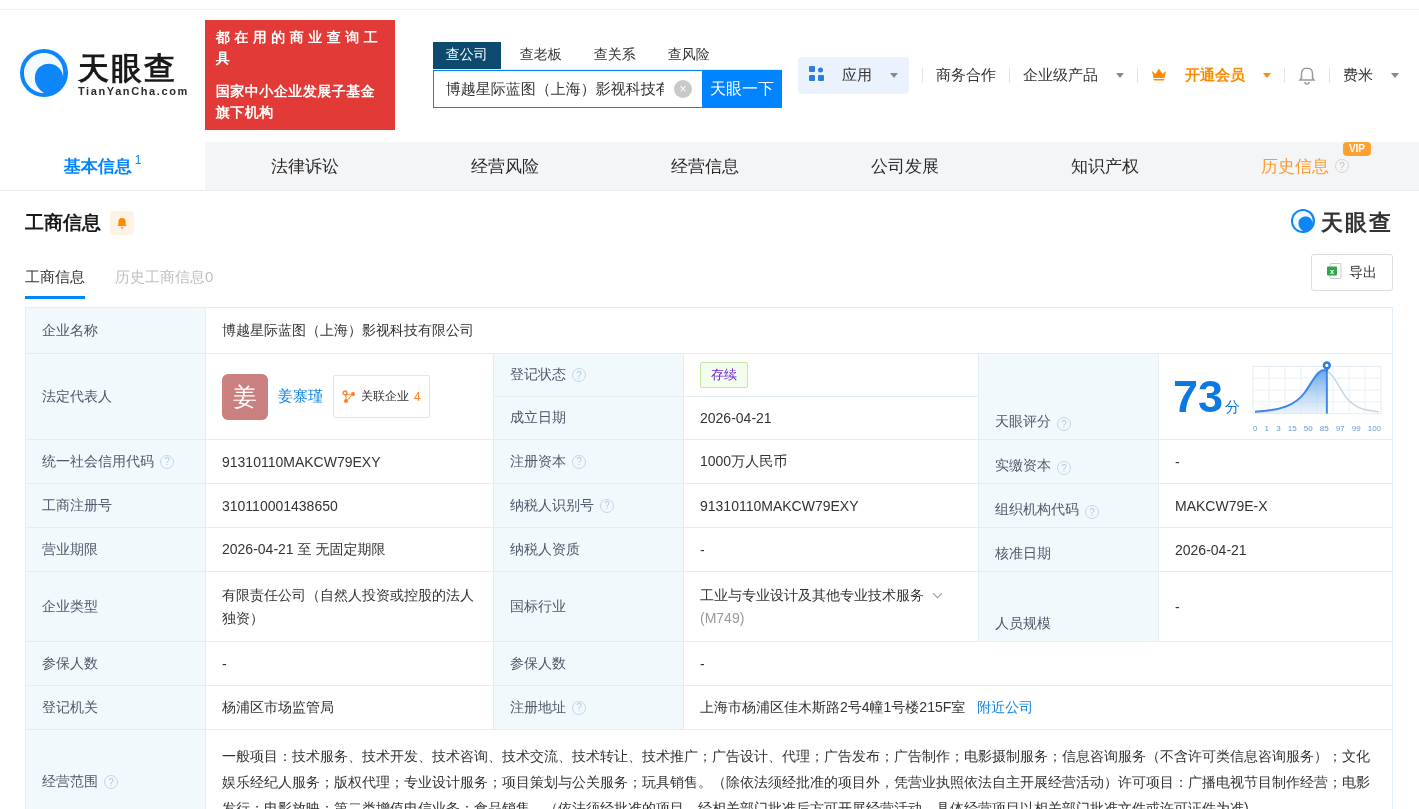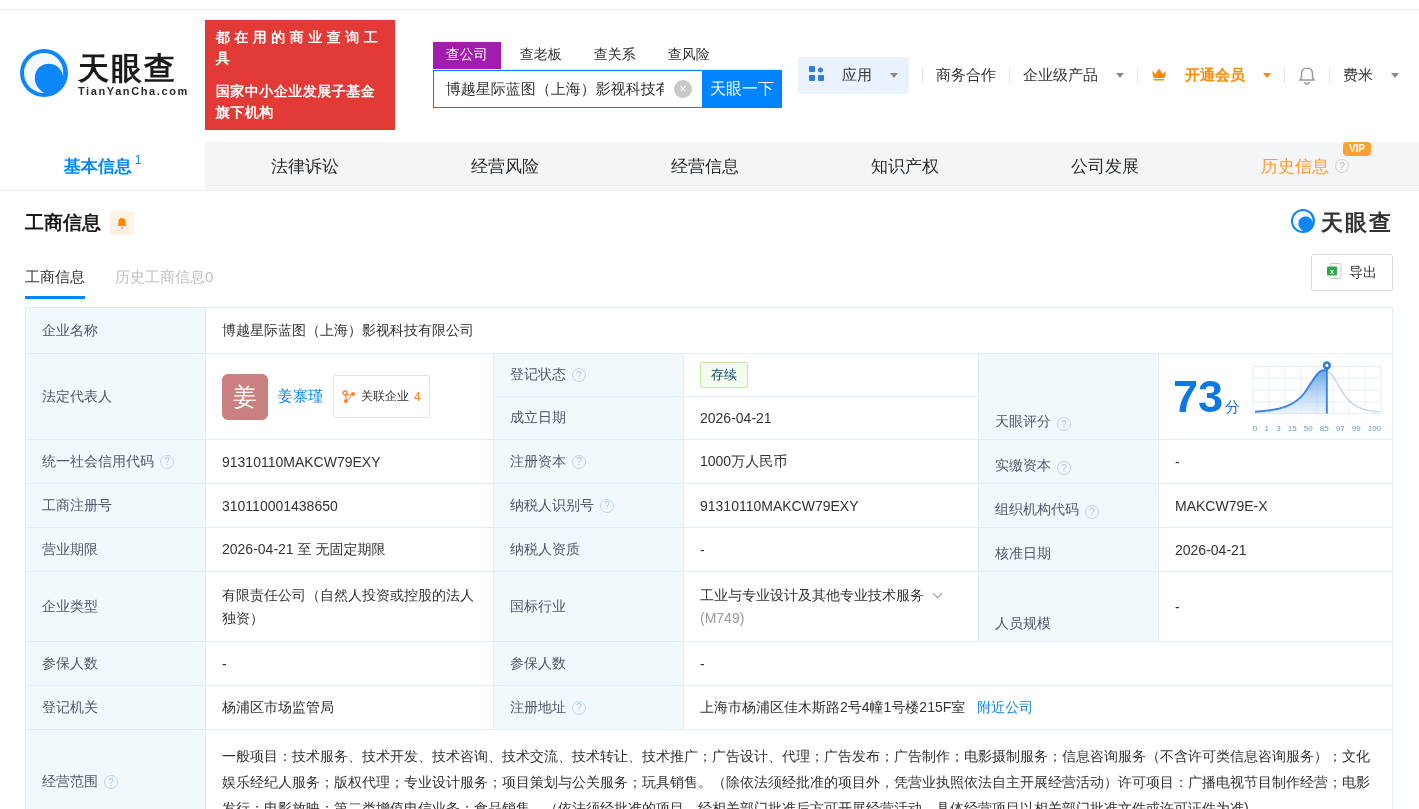--- a/index.html
+++ b/index.html
@@ -15,21 +15,21 @@
   .logo { display: flex; align-items: center; gap: 8px; cursor: pointer; }
   .logo-text .brand { font-size: 31px; font-weight: bold; color: #1a1a1a; letter-spacing: 2px; line-height: 32px; }
   .logo-text .domain { font-size: 11px; color: #2b2b2b; font-weight: bold; letter-spacing: 1.6px; }
   .banner { background: #e23a36; color: #fff; padding: 7px 11px; font-size: 14px; font-weight: bold; line-height: 21px; }
   .banner .l1 { letter-spacing: 4.5px; }
   .banner .l2 { letter-spacing: 0.5px; margin-top: 12px; }
 
   .search-block { display: flex; flex-direction: column; width: 452px; margin-left: 22px; }
   .search-tabs { display: flex; font-size: 14px; border-bottom: 1px solid #ebebeb; }
   .search-tab { padding: 4px 13px 5px; margin-right: 6px; color: #333; cursor: pointer; }
-  .search-tab.active { background: #a21caf; color: #fff; }
+  .search-tab.active { background: #0c4a6e; color: #fff; }
   .search-row { display: flex; height: 38px; margin-top: 0; }
   .search-input-wrap { position: relative; flex: 1; }
   .search-input-wrap input {
     width: 100%; height: 38px; border: 1px solid #0084ff; border-right: none;
     padding: 0 38px 0 12px; font-size: 15px; color: #333; outline: none;
     font-family: inherit;
   }
   .clear-btn { position: absolute; right: 10px; top: 10px; width: 18px; height: 18px; border-radius: 50%;
     background: #c9c9c9; color: #fff; font-size: 12px; display: flex; align-items: center; justify-content: center; cursor: pointer; }
   .search-btn { width: 80px; height: 38px; background: #0084ff; color: #fff; border: none; font-size: 16px; cursor: pointer; font-family: inherit; }
@@ -82,21 +82,21 @@
   .avatar { width: 46px; height: 46px; background: #c9807f; border-radius: 6px; color: #fff; font-size: 24px; display: flex; align-items: center; justify-content: center; flex-shrink: 0; cursor: pointer; }
   .rep-name { color: #1285e0; font-size: 15px; cursor: pointer; text-decoration: none; }
   .badge-rel { display: flex; align-items: center; border: 1px solid #e4e4e4; border-radius: 2px; padding: 12px 8px; gap: 5px; font-size: 12px; cursor: pointer; background: #fff; }
   .badge-rel .cnt { color: #ff7d20; }
 
   .mid-col { display: flex; flex-direction: column; width: 485px; flex-shrink: 0; text-align: right; }
   .subrow { display: flex; flex: 1; }
   .subrow .lab { width: 190px; }
   .subrow .val { width: 295px; }
 
-  .status-badge { color: #0c4a6e; background: #f4fcee; border: 1px solid #c5e8a8; padding: 3px 10px; font-size: 13px; border-radius: 2px; }
+  .status-badge { color: #6d28d9; background: #f4fcee; border: 1px solid #c5e8a8; padding: 3px 10px; font-size: 13px; border-radius: 2px; }
 
   .score-cell { gap: 12px; padding: 6px 8px 6px 14px; }
   .score-num { font-size: 45px; color: #0b78e3; font-weight: bold; line-height: 48px; }
   .score-unit { font-size: 15px; color: #0b78e3; margin-left: 2px; }
   .chart-box { width: 130px; }
   .chart-labels { display: flex; justify-content: space-between; font-size: 8px; color: #5d9cdb; margin-top: 1px; padding: 0 1px; }
 
   .industry-cell { flex-direction: column; align-items: flex-start; justify-content: center; line-height: 23px; }
   .industry-line { display: flex; align-items: center; }
   .chev { width: 7px; height: 7px; border-right: 1.5px solid #999; border-bottom: 1.5px solid #999; transform: rotate(45deg); display: inline-block; margin-left: 10px; margin-bottom: 3px; cursor: pointer; }
@@ -196,22 +196,22 @@
 </div>
 
 <div class="nav">
   <div class="nav-tab active">
     <span>基本信息</span>
     <span class="nav-count">1</span>
   </div>
   <div class="nav-tab">法律诉讼</div>
   <div class="nav-tab">经营风险</div>
   <div class="nav-tab">经营信息</div>
+  <div class="nav-tab">公司发展</div>
   <div class="nav-tab">知识产权</div>
-  <div class="nav-tab">公司发展</div>
   <div class="nav-tab history">
     <span class="vip-badge">VIP</span>
     <span>历史信息</span>
     <span class="q" style="border-color:#d5d5d5;color:#c0c0c0;">?</span>
   </div>
 </div>
 
 <div class="content">
 
   <div class="section-head">

